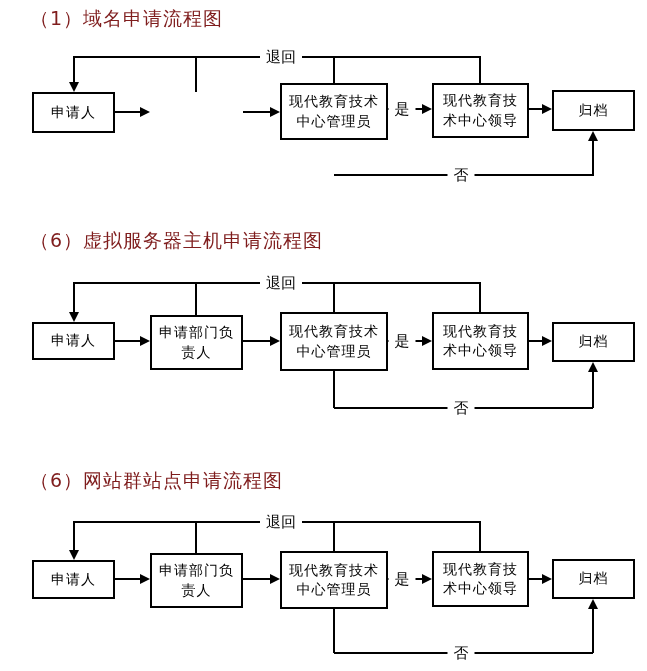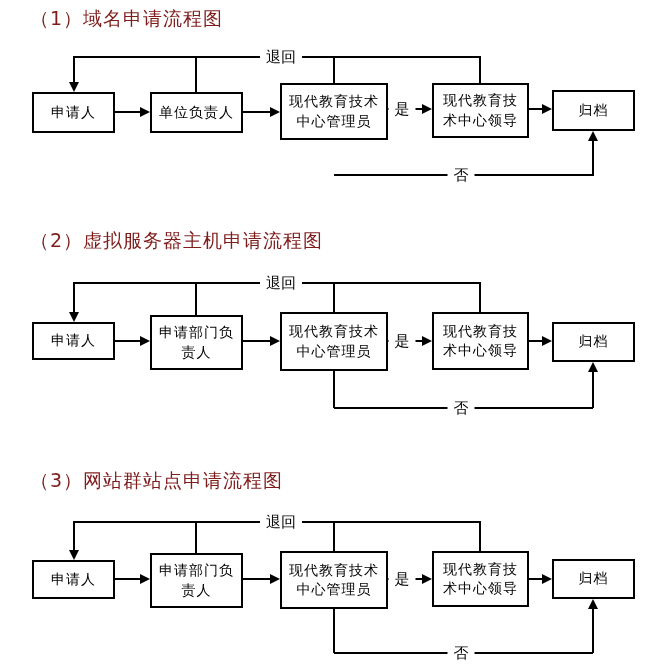--- a/index.html
+++ b/index.html
@@ -32,23 +32,20 @@
   <div class="v" style="left:195px;top:56px;height:36px;"></div>
   <div class="v" style="left:333px;top:56px;height:27px;"></div>
   <div class="v" style="left:479px;top:56px;height:27px;"></div>
 
   <div class="box" style="left:32px;top:92px;width:79px;height:37px;">
     <span>申请人</span>
   </div>
   <div class="h" style="left:115px;top:111px;width:27px;"></div>
   <div class="arr r" style="left:140px;top:107px;"></div>
 
-  <div class="box" style="left:150px;top:92px;width:89px;height:37px;">
-    <span>单位负责人</span>
-  </div>
   <div class="h" style="left:243px;top:111px;width:29px;"></div>
   <div class="arr r" style="left:270px;top:107px;"></div>
 
   <div class="box" style="left:280px;top:83px;width:104px;height:53px;">
     <span>现代教育技术</span>
     <span>中心管理员</span>
   </div>
   <div class="h" style="left:388px;top:108px;width:35px;"></div>
   <div class="lbl" style="left:402px;top:109px;">是</div>
   <div class="arr r" style="left:422px;top:104px;"></div>
@@ -62,21 +59,21 @@
 
   <div class="box" style="left:552px;top:90px;width:79px;height:37px;">
     <span>归档</span>
   </div>
 
   <div class="h" style="left:334px;top:174px;width:259px;"></div>
   <div class="lbl" style="left:461px;top:175px;">否</div>
   <div class="arr u" style="left:588px;top:131px;"></div>
   <div class="v" style="left:592px;top:139px;height:37px;"></div>
 
-  <div class="title" style="left:30px;top:228px;">（2）虚拟服务器主机申请流程图</div>
+  <div class="title" style="left:30px;top:228px;">（6）虚拟服务器主机申请流程图</div>
 
   <div class="h" style="left:74px;top:282px;width:406px;"></div>
   <div class="lbl" style="left:281px;top:283px;">退回</div>
   <div class="v" style="left:73px;top:282px;height:32px;"></div>
   <div class="arr d" style="left:69px;top:312px;"></div>
   <div class="v" style="left:195px;top:282px;height:33px;"></div>
   <div class="v" style="left:333px;top:282px;height:30px;"></div>
   <div class="v" style="left:479px;top:282px;height:30px;"></div>
 
   <div class="box" style="left:32px;top:322px;width:79px;height:34px;">
@@ -110,21 +107,21 @@
   <div class="box" style="left:552px;top:322px;width:79px;height:36px;">
     <span>归档</span>
   </div>
 
   <div class="v" style="left:333px;top:371px;height:37px;"></div>
   <div class="h" style="left:334px;top:407px;width:259px;"></div>
   <div class="lbl" style="left:461px;top:408px;">否</div>
   <div class="arr u" style="left:588px;top:362px;"></div>
   <div class="v" style="left:592px;top:370px;height:38px;"></div>
 
-  <div class="title" style="left:30px;top:468px;">（3）网站群站点申请流程图</div>
+  <div class="title" style="left:30px;top:468px;">（6）网站群站点申请流程图</div>
 
   <div class="h" style="left:74px;top:521px;width:406px;"></div>
   <div class="lbl" style="left:281px;top:522px;">退回</div>
   <div class="v" style="left:73px;top:521px;height:31px;"></div>
   <div class="arr d" style="left:69px;top:550px;"></div>
   <div class="v" style="left:195px;top:521px;height:32px;"></div>
   <div class="v" style="left:333px;top:521px;height:30px;"></div>
   <div class="v" style="left:479px;top:521px;height:30px;"></div>
 
   <div class="box" style="left:32px;top:560px;width:79px;height:35px;">

